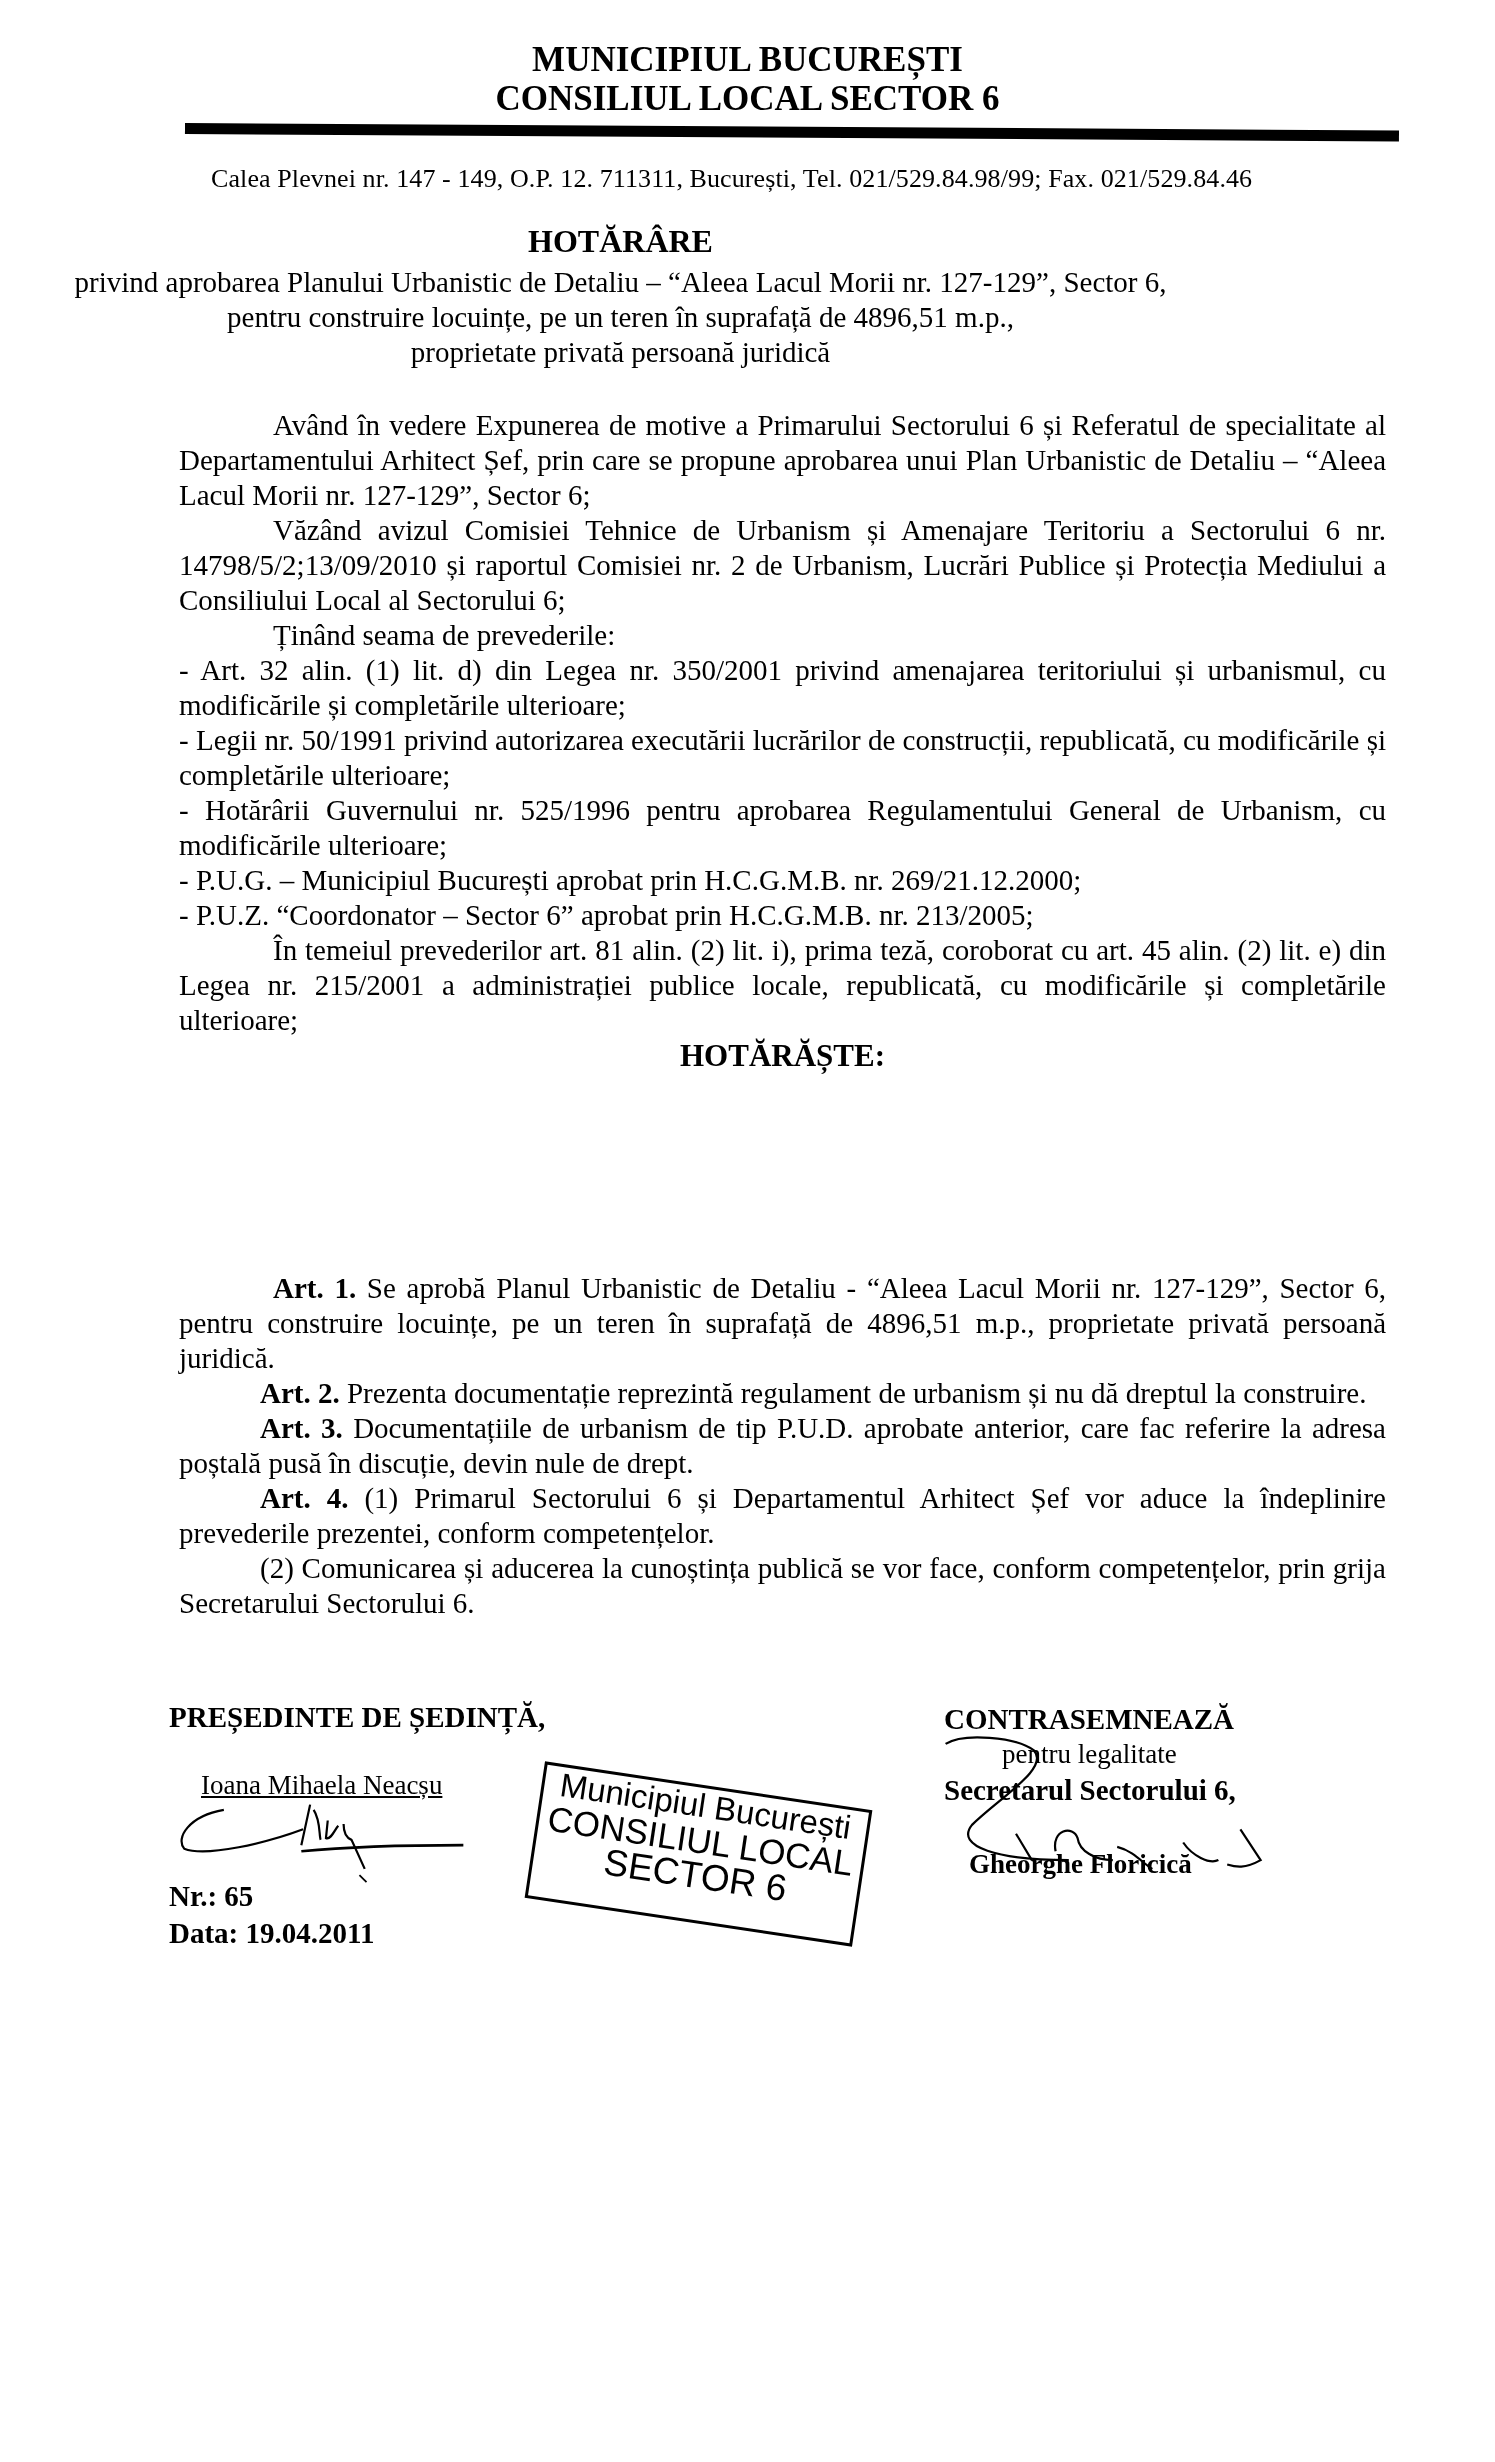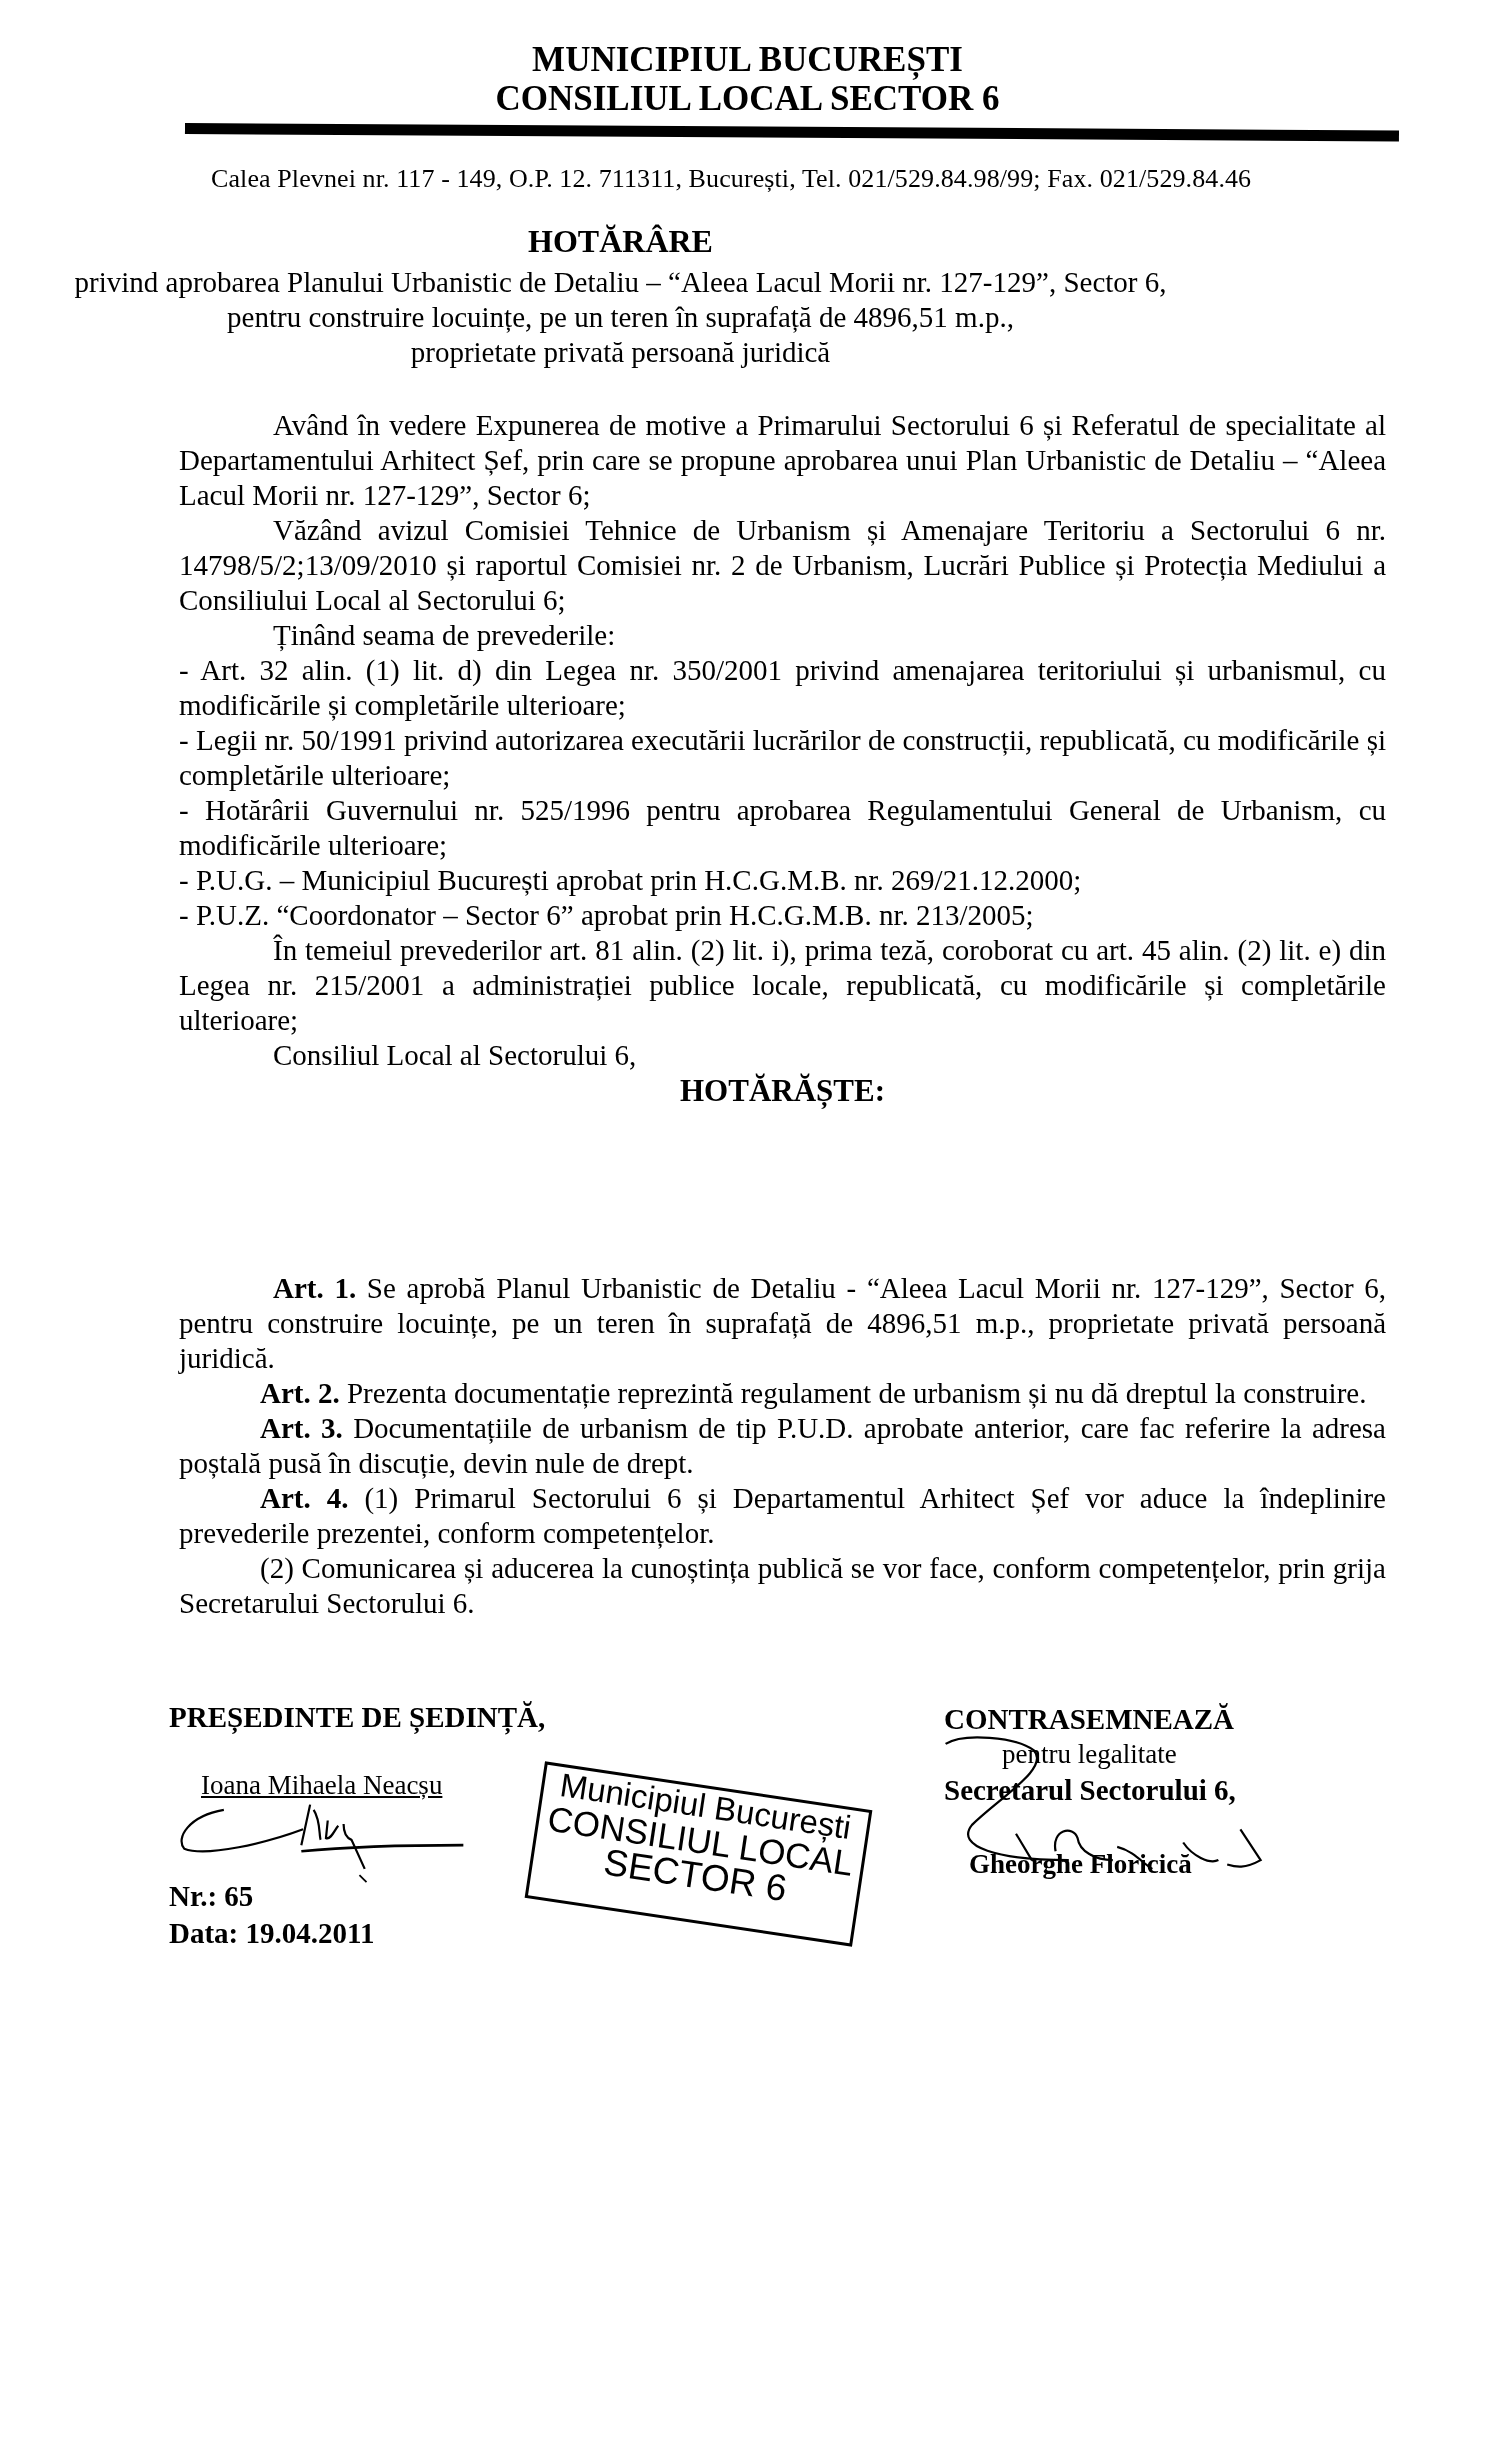--- a/index.html
+++ b/index.html
@@ -25,38 +25,37 @@
            text-align:center; line-height:35px; font-size:35px; }
   .stamp div { white-space:nowrap; }
   svg.scribble { position:absolute; overflow:visible; }
 </style>
 </head>
 <body>
 
 <div class="abs title" style="top:40px;">MUNICIPIUL BUCUREȘTI</div>
 <div class="abs title" style="top:79px;">CONSILIUL LOCAL SECTOR 6</div>
 <div class="rule"></div>
-<div class="abs addr">Calea Plevnei nr. 117 - 149, O.P. 12. 711311, București, Tel. 021/529.84.98/99; Fax. 021/529.84.46</div>
+<div class="abs addr">Calea Plevnei nr. 147 - 149, O.P. 12. 711311, București, Tel. 021/529.84.98/99; Fax. 021/529.84.46</div>
 
 <div class="abs center bold" style="top:223px;font-size:32px;">HOTĂRÂRE</div>
 <div class="abs center" style="top:266px;">privind aprobarea Planului Urbanistic de Detaliu – “Aleea Lacul Morii nr. 127-129”, Sector 6,</div>
 <div class="abs center" style="top:301px;">pentru construire locuințe, pe un teren în suprafață de 4896,51 m.p.,</div>
 <div class="abs center" style="top:336px;">proprietate privată persoană juridică</div>
 
 <div class="body">
   <p class="ind">Având în vedere Expunerea de motive a Primarului Sectorului 6 și Referatul de specialitate al Departamentului Arhitect Șef, prin care se propune aprobarea unui Plan Urbanistic de Detaliu – “Aleea Lacul Morii nr. 127-129”,  Sector 6;</p>
   <p class="ind">Văzând avizul Comisiei Tehnice de Urbanism și Amenajare Teritoriu a Sectorului 6 nr. 14798/5/2;13/09/2010 și raportul Comisiei nr. 2 de Urbanism, Lucrări Publice și Protecția Mediului a Consiliului Local al Sectorului 6;</p>
   <p class="ind">Ținând seama de prevederile:</p>
   <p>- Art. 32 alin. (1) lit. d) din Legea nr. 350/2001 privind amenajarea teritoriului și urbanismul, cu modificările și completările ulterioare;</p>
   <p>- Legii nr. 50/1991 privind autorizarea executării lucrărilor de construcții, republicată, cu modificările și completările ulterioare;</p>
   <p>- Hotărârii Guvernului nr. 525/1996 pentru aprobarea Regulamentului General de Urbanism, cu modificările ulterioare;</p>
   <p>- P.U.G. – Municipiul București aprobat prin H.C.G.M.B. nr. 269/21.12.2000;</p>
   <p>- P.U.Z. “Coordonator – Sector 6” aprobat prin H.C.G.M.B. nr. 213/2005;</p>
   <p class="ind">În temeiul prevederilor art. 81 alin. (2) lit. i), prima teză, coroborat cu art. 45 alin. (2) lit. e) din Legea nr. 215/2001 a administrației publice locale, republicată, cu modificările și completările ulterioare;</p>
-  <p class="ind">Consiliul Local al Sectorului 6,</p>
   <p class="hot2">HOTĂRĂȘTE:</p>
 </div>
 
 <div class="arts">
   <p class="ind"><b>Art. 1.</b><span> Se aprobă Planul Urbanistic de Detaliu - “Aleea Lacul Morii nr. 127-129”, Sector 6, pentru construire locuințe, pe un teren în suprafață de 4896,51 m.p., proprietate privată persoană juridică.</span></p>
   <p class="ind2"><b>Art. 2.</b><span> Prezenta documentație reprezintă regulament de urbanism și nu dă dreptul la construire.</span></p>
   <p class="ind2"><b>Art. 3.</b><span> Documentațiile de urbanism de tip P.U.D. aprobate anterior, care fac referire la adresa poștală pusă în discuție, devin nule de drept.</span></p>
   <p class="ind2"><b>Art. 4.</b><span> (1) Primarul Sectorului 6 și Departamentul Arhitect Șef  vor aduce la îndeplinire prevederile prezentei, conform competențelor.</span></p>
   <p class="ind2"><span>(2) Comunicarea și aducerea la cunoștința publică se vor face, conform competențelor, prin grija Secretarului Sectorului 6.</span></p>
 </div>

